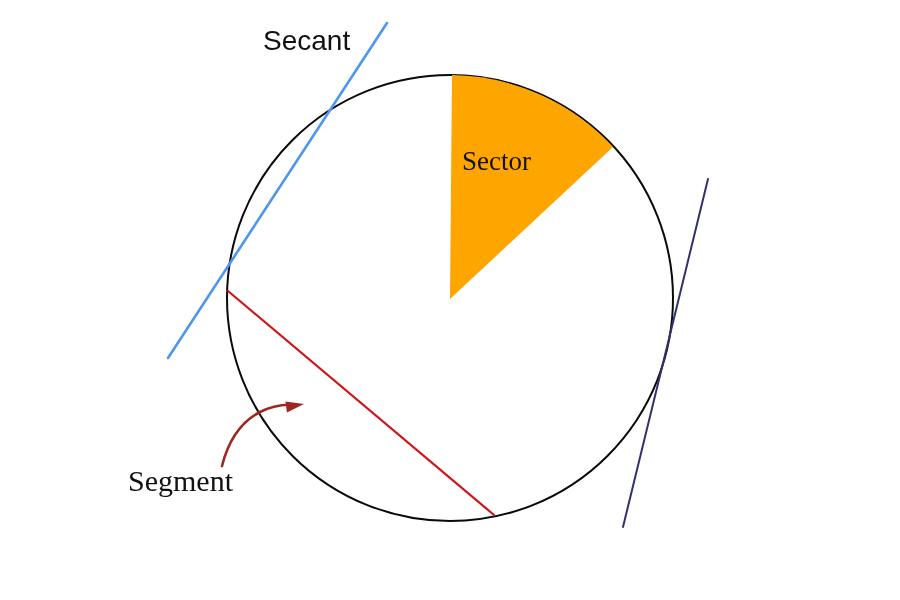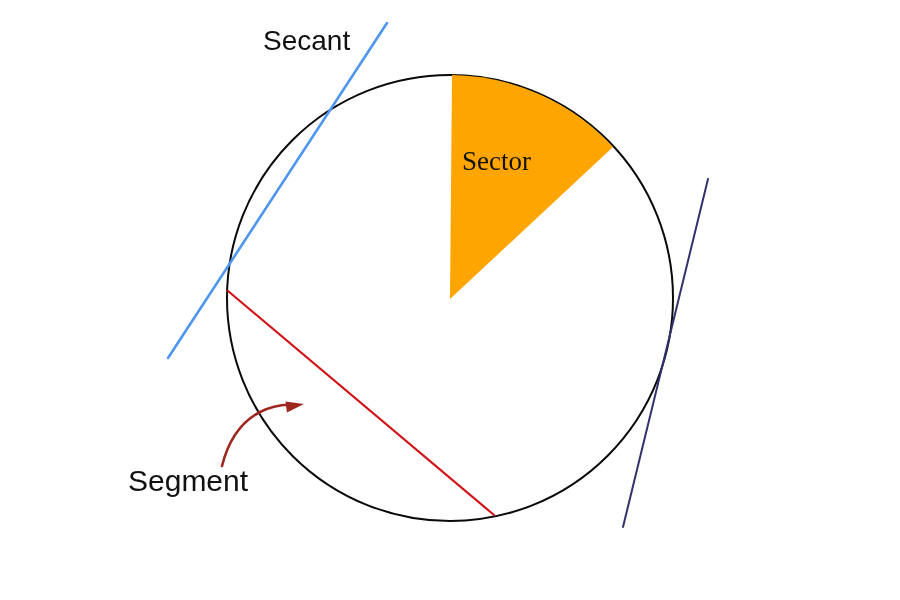--- a/index.html
+++ b/index.html
@@ -23,21 +23,21 @@
   .diagram-label {
     position: absolute;
     color: #111111;
     line-height: 1;
     white-space: nowrap;
     letter-spacing: 0px;
   }
   .label-secant  { left: 263px; top: 27px;  font-size: 28px; }
   .label-sector  { left: 462px; top: 148px; font-size: 27px; font-family: Liberation Serif, serif; }
   .label-tangent { left: 697px; top: 245px; font-size: 28px; }
-  .label-segment { left: 128px; top: 466px; font-size: 30px; }
+  .label-segment { left: 128px; top: 466px; font-size: 30px; font-family: Liberation Serif, serif; }
 </style>
 </head>
 <body>
 
 <div class="stage">
 
   <svg width="900" height="600" viewBox="0 0 900 600">
 
     <circle cx="450" cy="298" r="223" fill="none" stroke-width="2" stroke="#0a0a0a"></circle>
 

